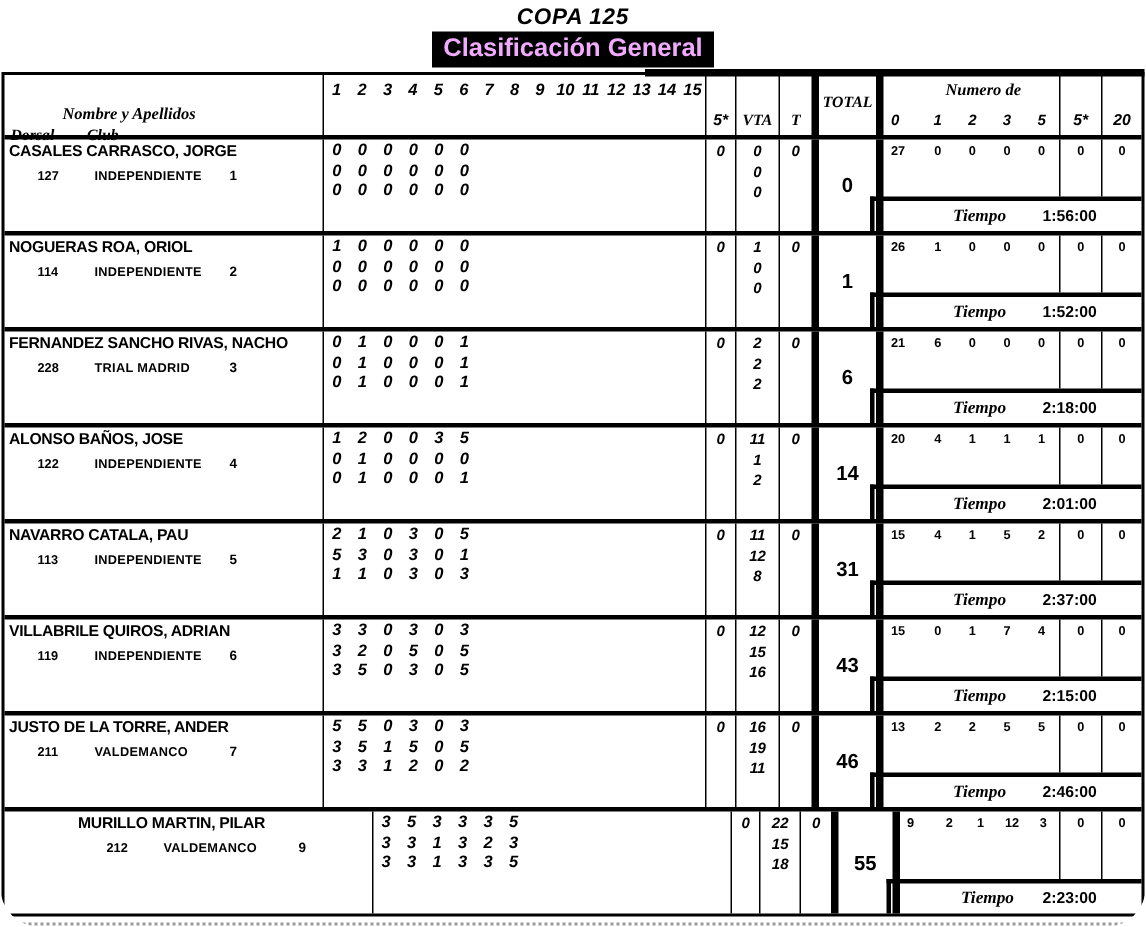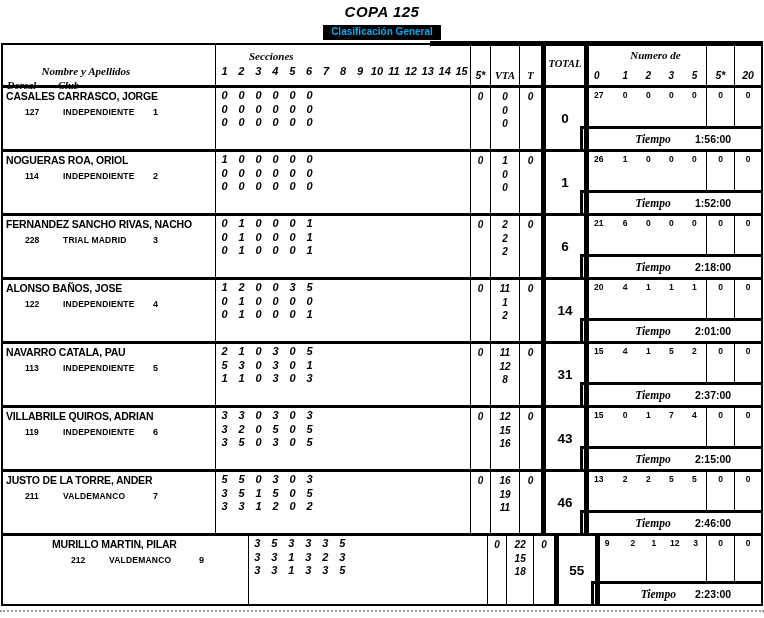--- a/index.html
+++ b/index.html
@@ -1,20 +1,20 @@
 <!DOCTYPE html>
 <html><head>
 <meta charset="utf-8">
 <style>
   html,body{margin:0;padding:0;background:#fff;width:764px;}
   body{font-family:"Liberation Sans",sans-serif;color:#000;}
-  .page{width:764px;height:618px;position:relative;overflow:hidden;}
+  .page{width:764px;height:618px;position:relative;overflow:hidden;border-radius:27px;}
   .title{ text-align:center; font-style:italic; font-weight:bold; font-size:15px; padding-top:3px; letter-spacing:.5px;}
   .subtitle-wrap{text-align:center;margin-top:1px;}
-  .subtitle{display:inline-block;background:#000;color:#0ea5e9;font-weight:bold;font-size:10px;padding:1px 8px 3px;}
+  .subtitle{display:inline-block;background:#000;color:#f0abfc;font-weight:bold;font-size:17px;padding:1px 8px 3px;}
 
   .table{width:758px;margin:3px auto 0;border:2px solid #000;position:relative;box-sizing:content-box;}
   .table::before{content:"";position:absolute;top:-4px;left:427px;right:-2px;height:5px;background:#000;}
 
   .cell{box-sizing:border-box;}
   .cl{width:212px;position:relative;}
   .cs{width:255px;border-left:1px solid #000;}
   .c5{width:20px;border-left:1px solid #000;text-align:center;}
   .cv{width:29px;border-left:1px solid #000;text-align:center;}
   .ct{width:22px;border-left:1px solid #000;text-align:center;}
@@ -80,21 +80,20 @@
   <div class="table">
     <div class="thead">
       <div class="cell cl">
         <div class="h-nombre">Nombre y Apellidos</div>
         <div class="h-line2">
           <span class="h-dorsal">Dorsal</span>
           <span class="h-club">Club</span>
         </div>
       </div>
       <div class="cell cs">
-        <div class="h-secc">Secciones</div>
         <div class="seccnums" id="seccnums">
             <div class="hd-num">1</div>
             <div class="hd-num">2</div>
             <div class="hd-num">3</div>
             <div class="hd-num">4</div>
             <div class="hd-num">5</div>
             <div class="hd-num">6</div>
             <div class="hd-num">7</div>
             <div class="hd-num">8</div>
             <div class="hd-num">9</div>

